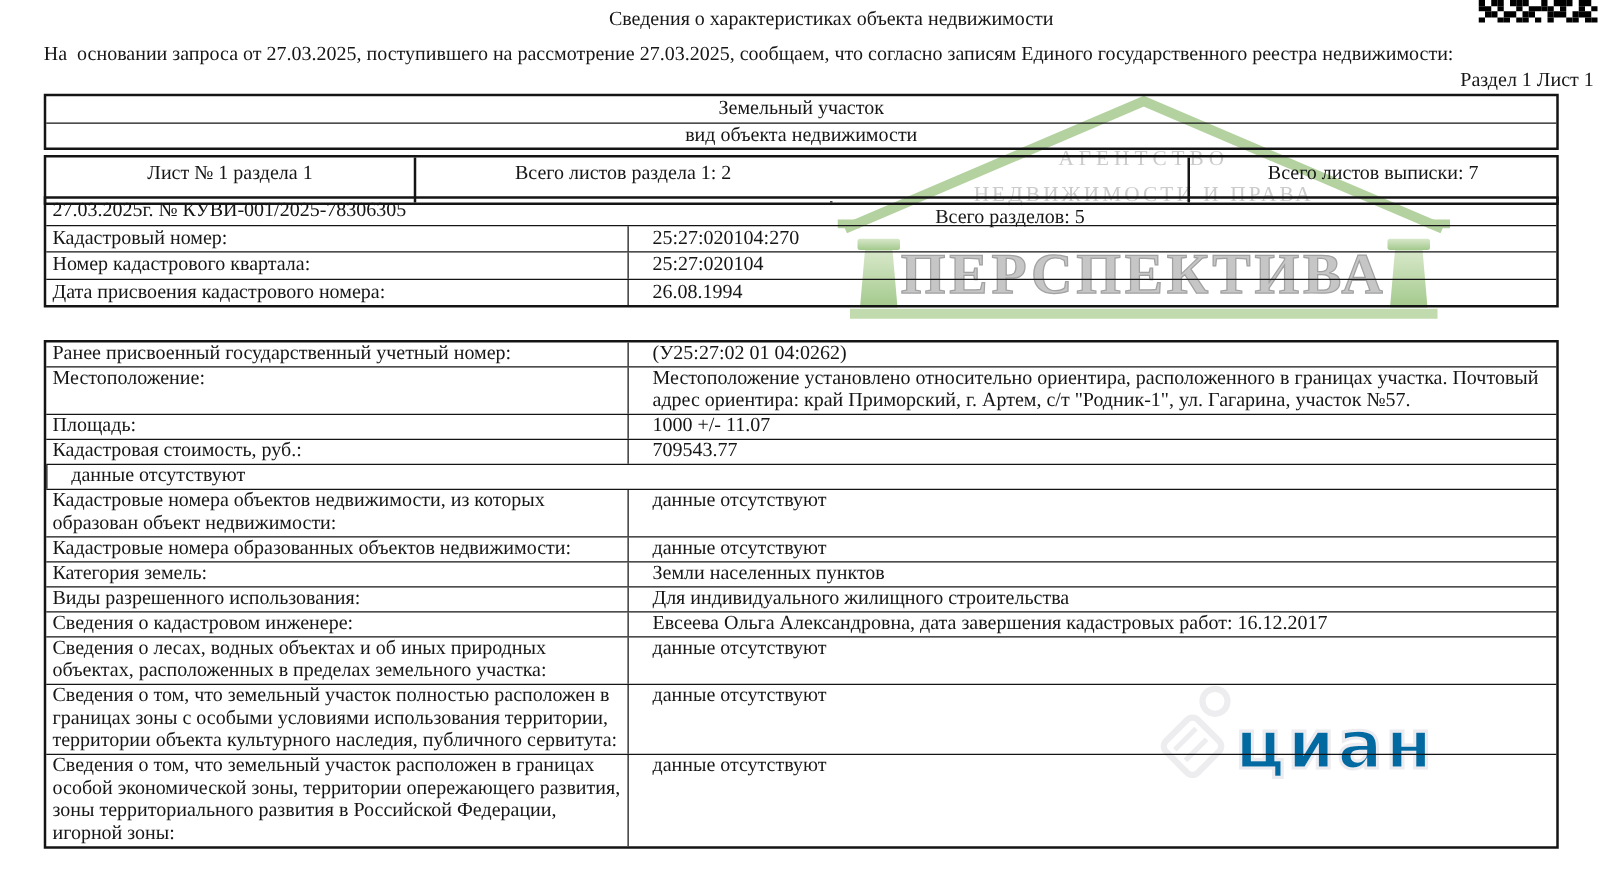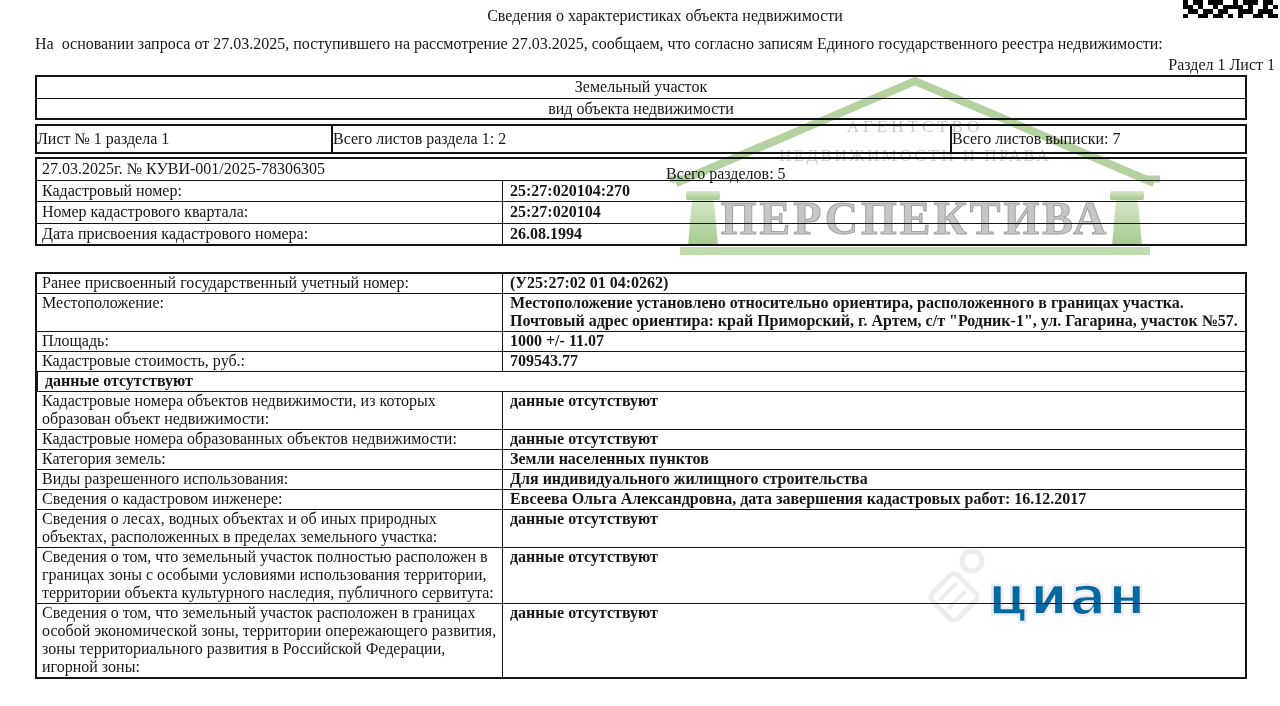--- a/index.html
+++ b/index.html
@@ -26,29 +26,29 @@
   
   .tbl{
     position:absolute;left:35px;width:1212px;box-sizing:border-box;
     border:2px solid #141414;background:transparent;z-index:2;
     font-size:16px;
   }
   .tbl *{box-sizing:border-box;}
   .trow{display:flex;border-top:1.5px solid #141414;}
   .trow:first-child{border-top:0;}
   .c-label{width:465px;padding:0 4px 1px 5px;line-height:18px;}
-  .c-value{flex:1;border-left:1.5px solid #141414;padding:0 4px 1px 7px;line-height:18px;font-weight:bold;}
+  .c-value{flex:1;border-left:1.5px solid #141414;padding:0 4px 1px 19px;line-height:18px;}
   .c-full{flex:1;padding:0 4px 0 5px;line-height:20.5px;height:20.5px;}
 
   .tbl-a{top:75px;}
   .tbl-a .arow{height:20.5px;line-height:20.5px;text-align:center;border-top:1.5px solid #141414;}
   .tbl-a .arow:first-child{border-top:0;}
 
   .tbl-b{top:124px;}
-  .tbl-b .brow{display:flex;height:26px;line-height:26px;text-align:left;}
+  .tbl-b .brow{display:flex;height:36px;line-height:26px;text-align:center;}
   .tbl-b .bcell{border-left:2px solid #141414;}
   .tbl-b .bcell:first-child{border-left:0;}
   .b0{width:294px;} .b1{width:333px;} .b2{width:286px;margin-top:35px;} .b3{flex:1;}
 
   .tbl-c{top:157px;}
   .tbl-c .c-label,.tbl-c .c-value{line-height:20.5px;height:20.5px;white-space:nowrap;overflow:visible;}
 
   .tbl-d{top:252px;margin-top:20px;}
 
   
@@ -209,21 +209,21 @@
     </div>
     <div class="trow">
       <div class="c-label">Местоположение:</div>
       <div class="c-value">Местоположение установлено относительно ориентира, расположенного в границах участка. Почтовый адрес ориентира: край Приморский, г. Артем, с/т "Родник-1", ул. Гагарина, участок №57.</div>
     </div>
     <div class="trow">
       <div class="c-label">Площадь:</div>
       <div class="c-value">1000 +/- 11.07</div>
     </div>
     <div class="trow">
-      <div class="c-label">Кадастровые стоимость, руб.:</div>
+      <div class="c-label">Кадастровая стоимость, руб.:</div>
       <div class="c-value">709543.77</div>
     </div>
     <div class="trow">
       <div class="c-value">данные отсутствуют</div>
     </div>
     <div class="trow">
       <div class="c-label">Кадастровые номера объектов недвижимости, из которых образован объект недвижимости:</div>
       <div class="c-value">данные отсутствуют</div>
     </div>
     <div class="trow">

